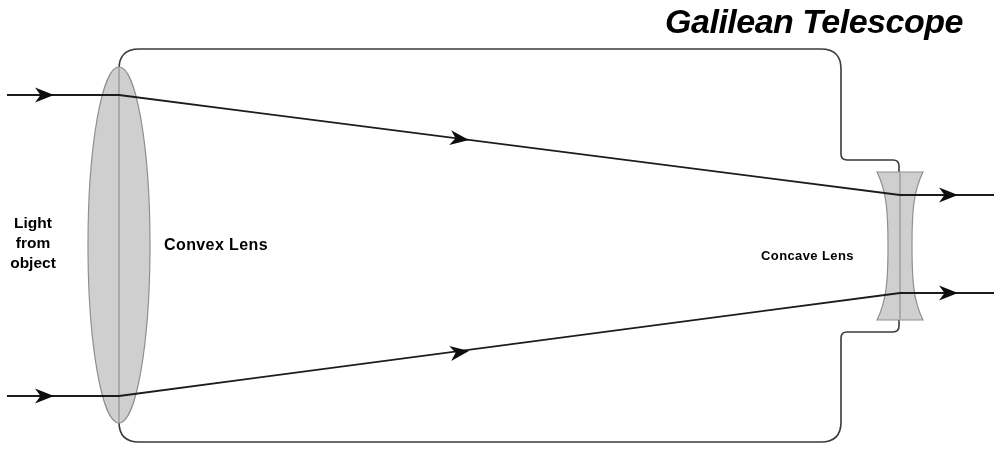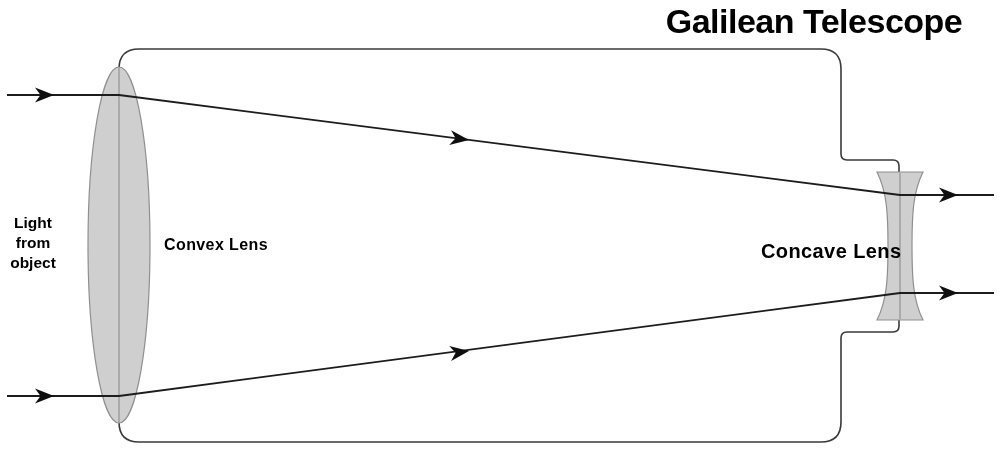--- a/index.html
+++ b/index.html
@@ -52,41 +52,42 @@
     font-weight: bold;
   }
   #main-title {
     left: 652px;
     top: 2px;
     width: 324px;
     text-align: center;
     font-size: 34px;
     letter-spacing: -0.5px;
     white-space: nowrap;
+    font-style: italic;
   }
   #light-source-label {
     left: 3px;
     top: 213px;
     width: 60px;
     text-align: center;
     font-size: 15.5px;
     line-height: 20px;
     white-space: pre-line;
   }
   #convex-lens-label {
     left: 164px;
     top: 236px;
     font-size: 16px;
     letter-spacing: 0.4px;
     white-space: nowrap;
   }
   #concave-lens-label {
     left: 761px;
-    top: 240px;
-    font-size: 20px;
+    top: 248px;
+    font-size: 13px;
     letter-spacing: 0.4px;
     white-space: nowrap;
   }
 </style>
 </head>
 <body>
 
 <div id="stage">
 
   <svg id="diagram-svg" width="1000" height="451" viewBox="0 0 1000 451">

